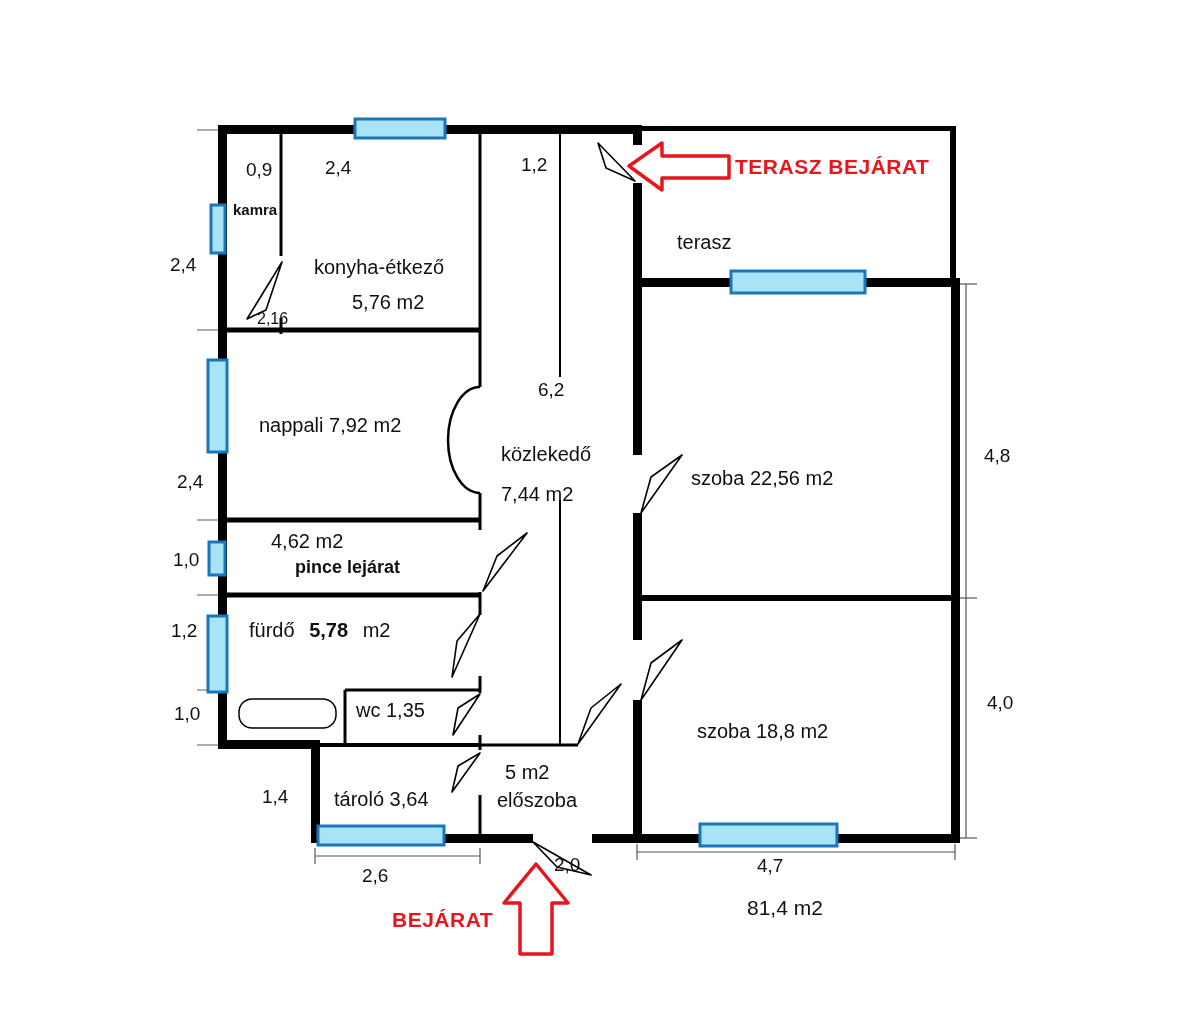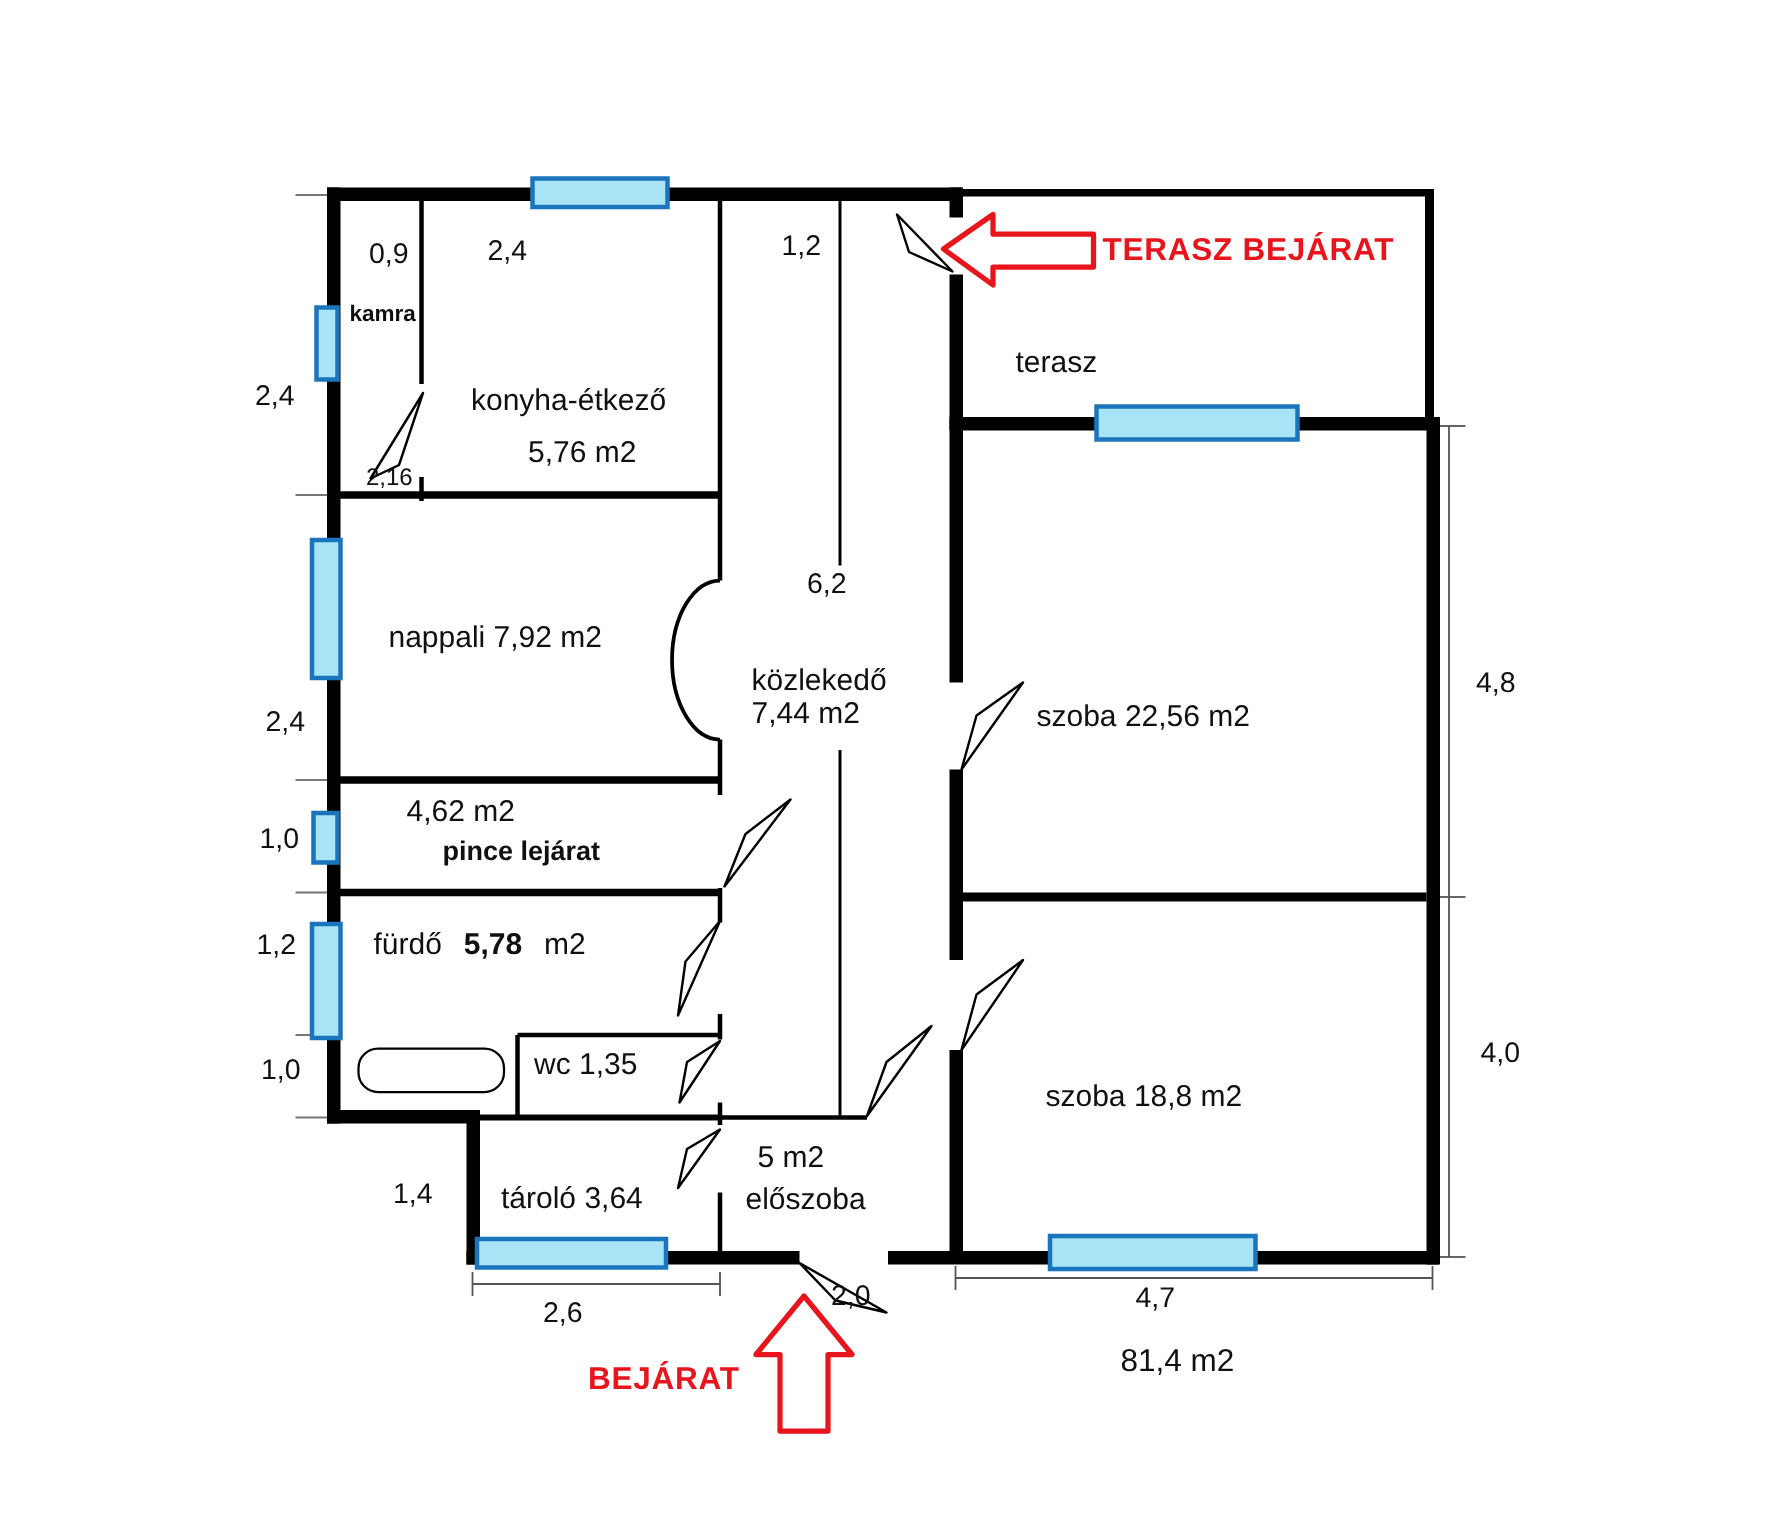--- a/index.html
+++ b/index.html
@@ -126,27 +126,27 @@
 
   <div class="lbl sm" style="left:233px;top:202px;">kamra</div>
 
   <div class="lbl" style="left:314px;top:256px;">konyha-étkező</div>
   <div class="lbl" style="left:352px;top:291px;">5,76 m2</div>
 
   <div class="lbl" style="left:677px;top:231px;">terasz</div>
   <div class="lbl red" style="left:735px;top:155px;">TERASZ BEJÁRAT</div>
 
   <div class="lbl dim" style="left:170px;top:255px;">2,4</div>
-  <div class="lbl xs" style="left:244px;top:310px;">2,16</div>
+  <div class="lbl xs" style="left:257px;top:310px;">2,16</div>
 
   <div class="lbl" style="left:259px;top:414px;">nappali 7,92 m2</div>
 
   <div class="lbl dim" style="left:538px;top:380px;">6,2</div>
   <div class="lbl" style="left:501px;top:427px;margin-top:16px;">közlekedő</div>
-  <div class="lbl" style="left:501px;top:465px;">7,44 m2</div>
+  <div class="lbl" style="left:501px;top:483px;">7,44 m2</div>
 
   <div class="lbl" style="left:691px;top:467px;">szoba 22,56 m2</div>
   <div class="lbl dim" style="left:984px;top:446px;">4,8</div>
 
   <div class="lbl dim" style="left:177px;top:472px;">2,4</div>
 
   <div class="lbl" style="left:271px;top:530px;">4,62 m2</div>
   <div class="lbl bold" style="left:295px;top:558px;font-size:18px;">pince lejárat</div>
   <div class="lbl dim" style="left:173px;top:550px;">1,0</div>
 

